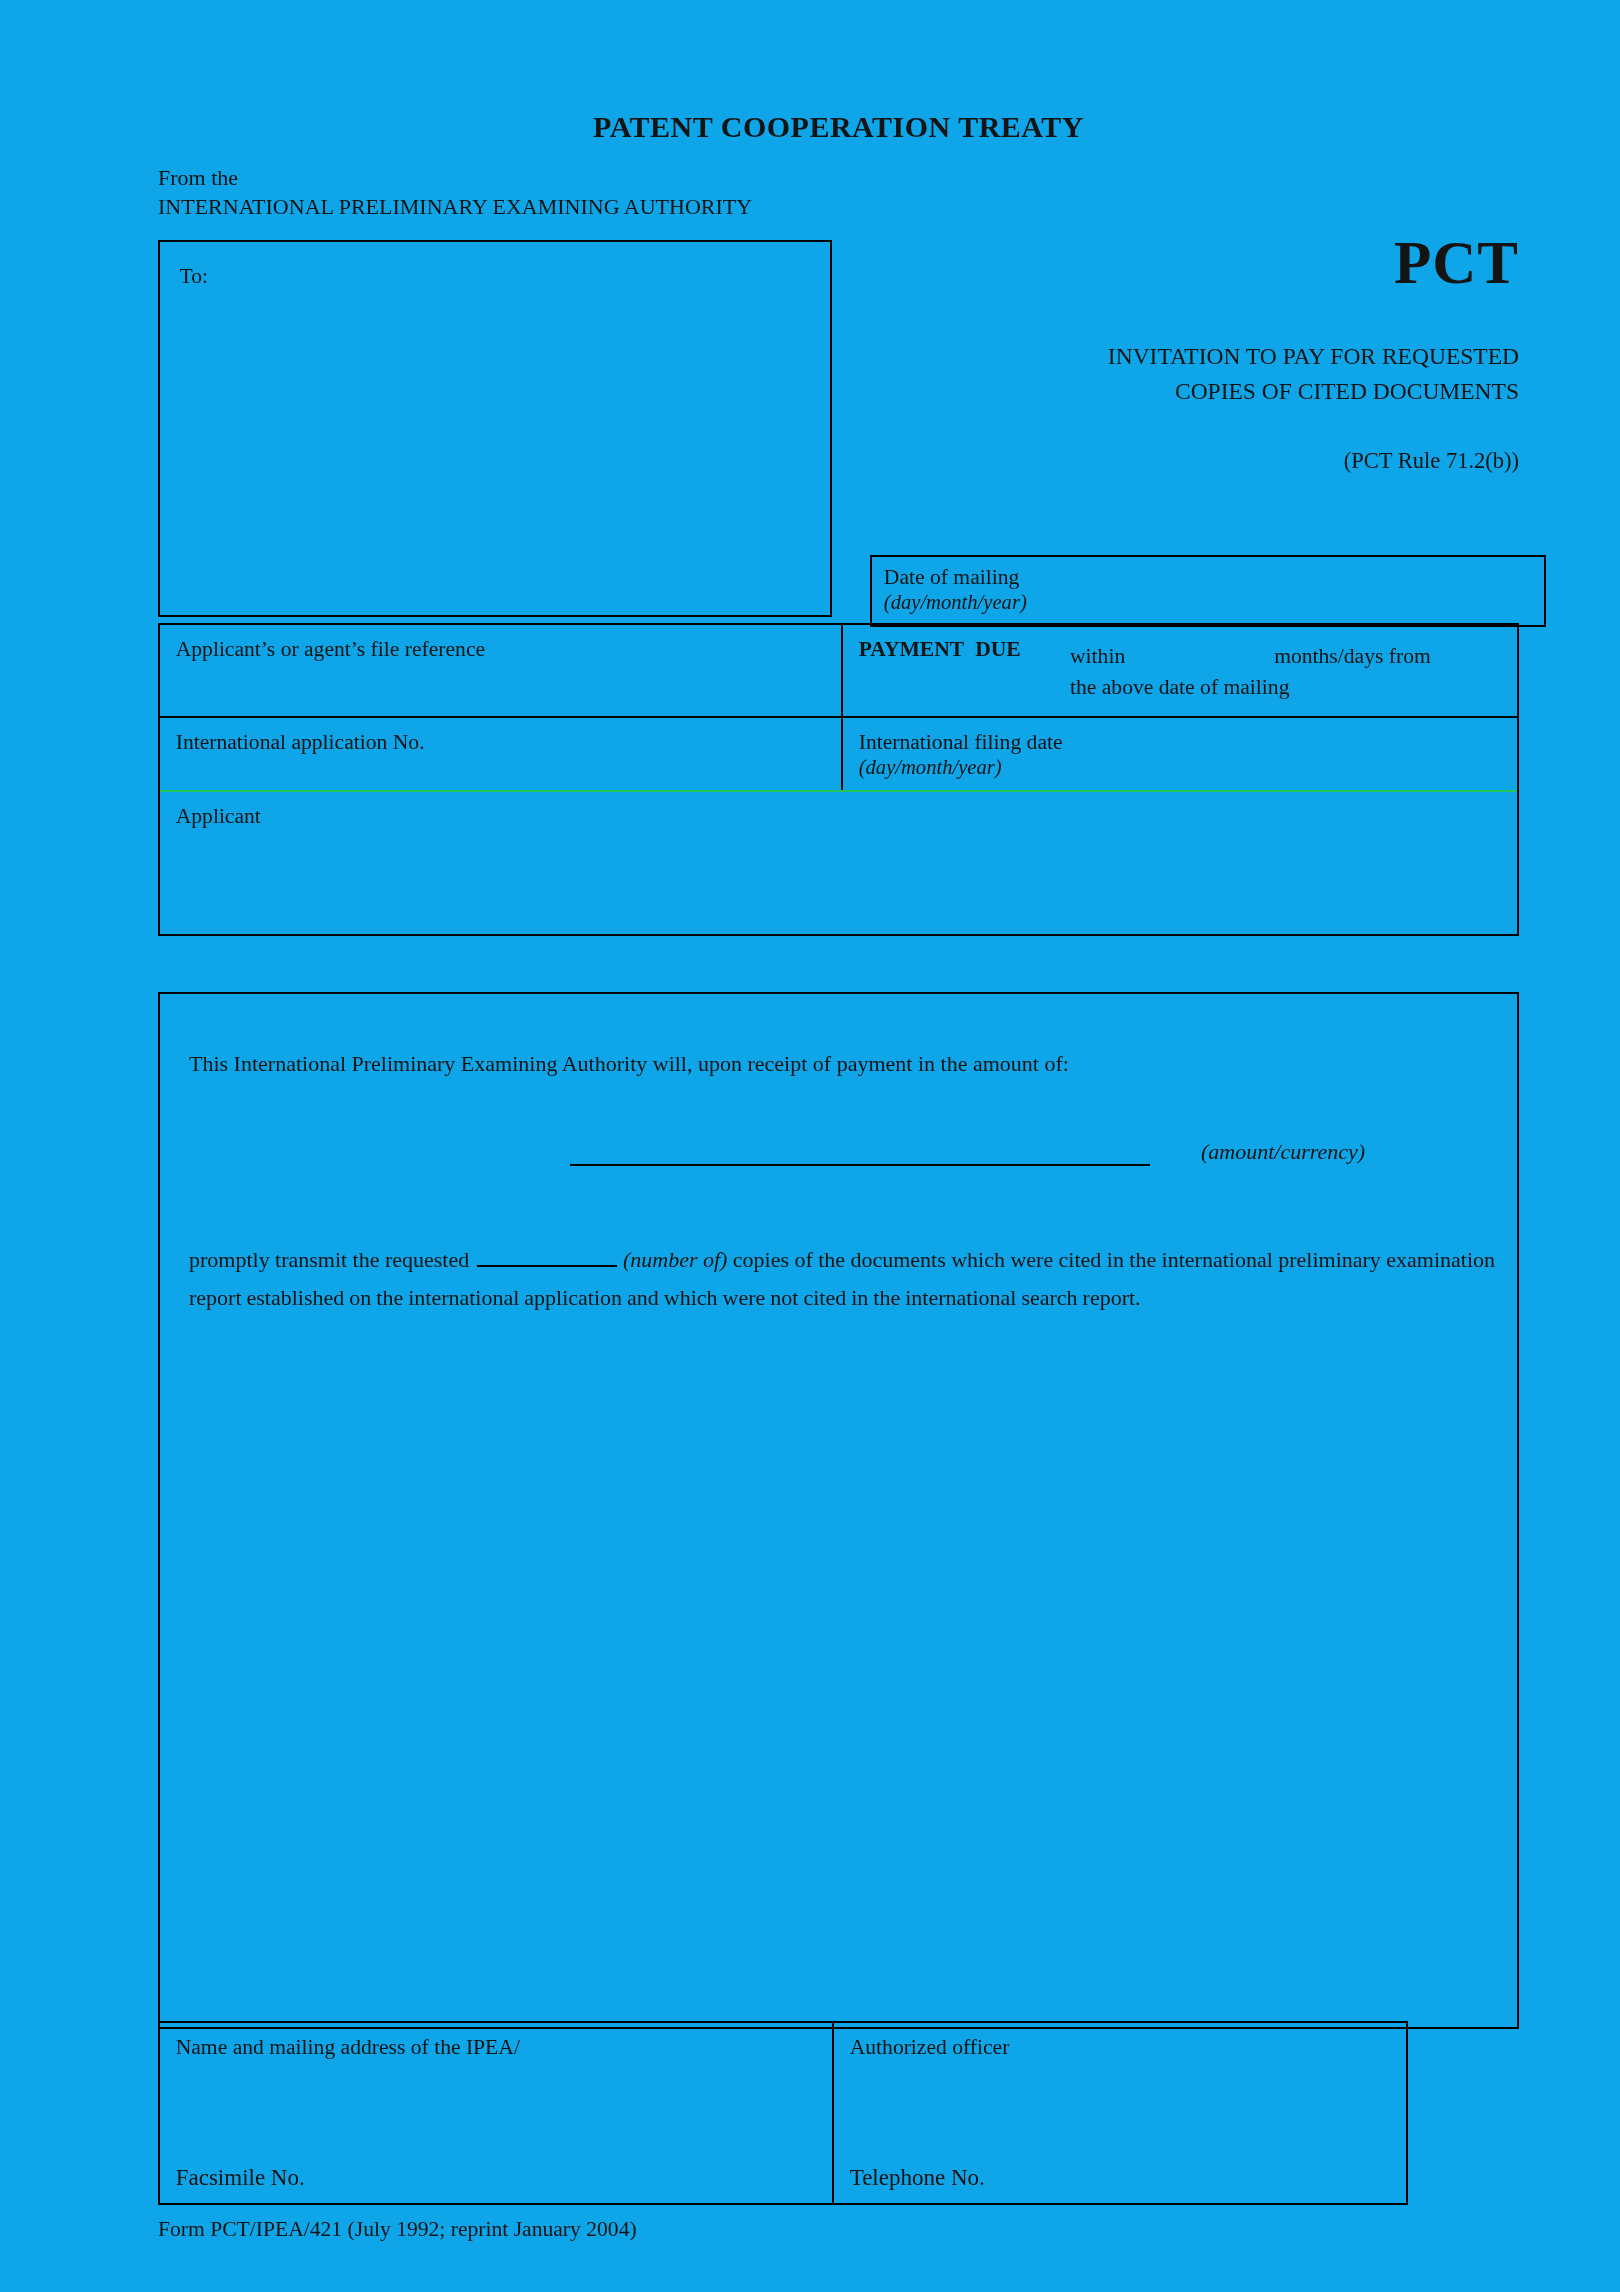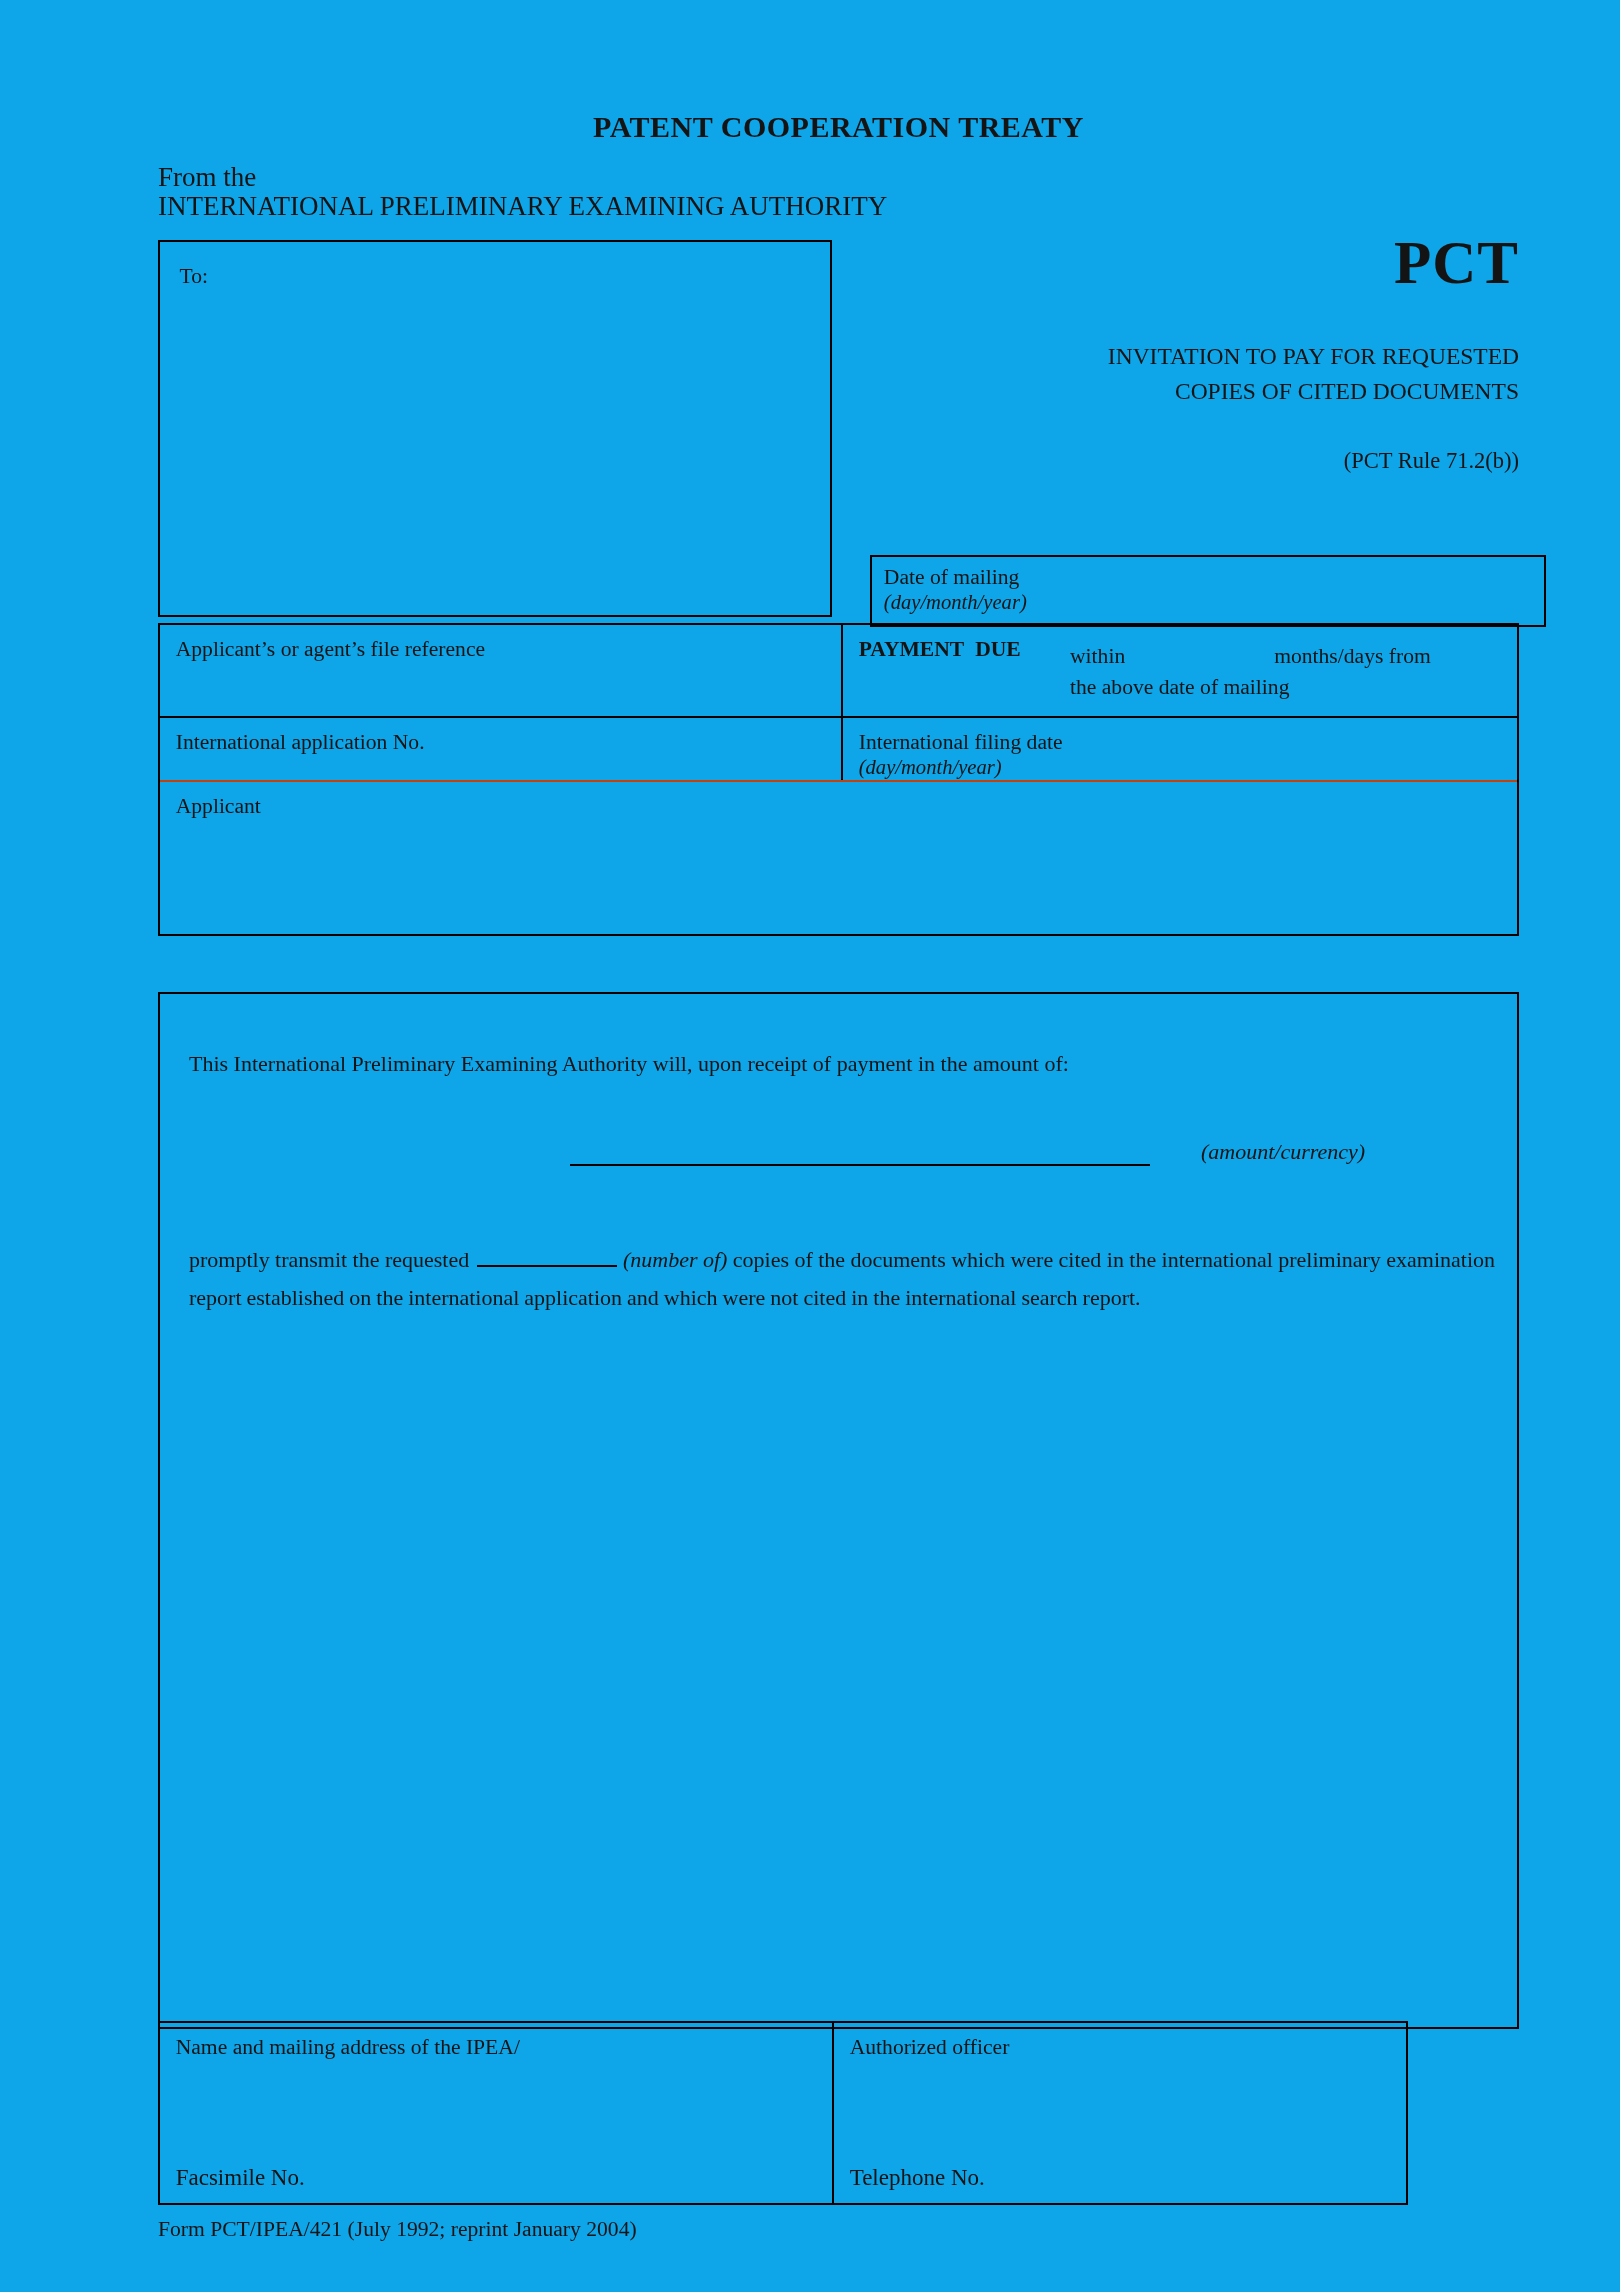--- a/index.html
+++ b/index.html
@@ -12,21 +12,21 @@
     color:#141414;
     overflow:hidden;
   }
   .abs { position:absolute; }
 
   .title {
     left:158px; top:110px; width:1361px;
     text-align:center;
     font-size:30px; font-weight:bold; letter-spacing:0.5px;
   }
-  .from-block { left:158px; top:163px; font-size:27px; line-height:29px; }
+  .from-block { left:158px; top:163px; font-size:22px; line-height:29px; }
 
   .to-box {
     left:158px; top:240px; width:674px; height:377px;
     border:2.9px solid #000;
   }
   .to-label { position:absolute; left:19.6px; top:21.6px; font-size:21.6px; }
 
   .right-head { left:843px; top:228px; width:676px; text-align:right; }
   .pct { font-size:61px; font-weight:bold; letter-spacing:1px; }
   .inv { margin-top:41px; font-size:23.5px; line-height:35px; }
@@ -40,21 +40,21 @@
   .date-box .lbl { font-size:21.6px; line-height:25.5px; }
   .fmt { font-size:20.6px; font-style:italic; line-height:25.5px; }
 
   .info-table {
     left:158px; top:623px; width:1361px; height:313px;
     border:2.9px solid #000;
     display:flex; flex-direction:column;
   }
   .trow { display:flex; position:relative; }
   .trow.r1 { height:93px; border-bottom:2px solid #000; }
-  .trow.r2 { height:64px; border-bottom:2px solid #c2410c; }
+  .trow.r2 { height:74px; border-bottom:2px solid #22c55e; }
   .trow.r3 { flex:1; }
   .cell { position:relative; padding:11.8px 15.7px; font-size:21.6px; }
   .cell.left { width:683px; border-right:2px solid #000; }
   .cell.right { flex:1; }
   .pay-label { font-weight:bold; font-size:21.6px; word-spacing:5.9px; }
   .pay-terms { position:absolute; left:227px; top:15.7px; font-size:21.6px; line-height:31px; width:431px; }
   .pay-gap { display:inline-block; width:149px; }
 
   .main-box {
     left:158px; top:992px; width:1361px; height:1037px;

